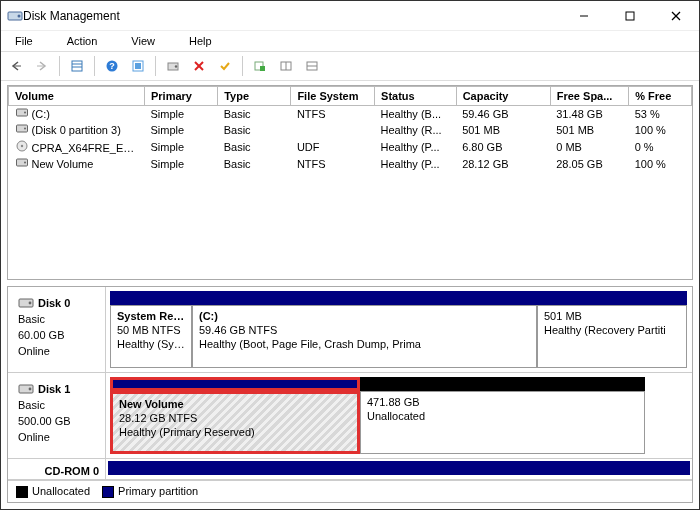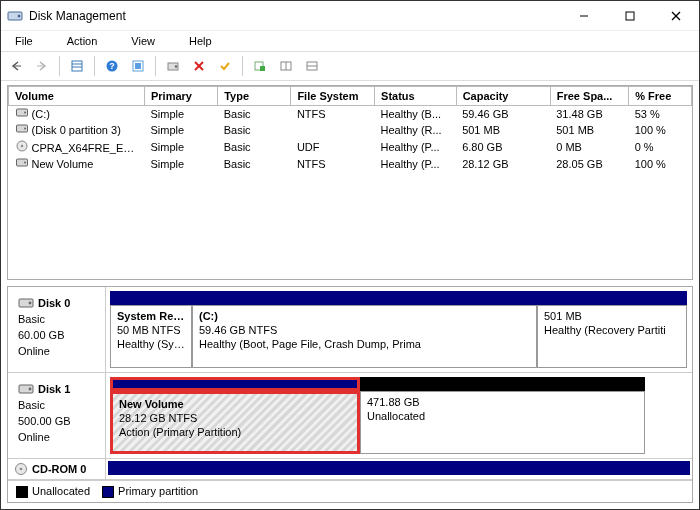--- a/index.html
+++ b/index.html
@@ -1,19 +1,19 @@
 <!DOCTYPE html>
 <html><head>
 <meta charset="utf-8">
 <style>
   * { box-sizing: border-box; }
   html, body { margin:0; padding:0; font-family:"Segoe UI",Tahoma,sans-serif; font-size:11px; background:#fff; color:#000; }
   .window { width:700px; height:510px; border:1px solid #333; display:flex; flex-direction:column; overflow:hidden; }
   .titlebar { height:30px; display:flex; align-items:center; justify-content:space-between; background:#fff; border-bottom:1px solid #eee; }
-  .titlebar .title { display:flex; align-items:center; gap:6px; padding-left:6px; font-size:12px; }
+  .titlebar .title { display:flex; align-items:center; padding-left:6px; font-size:12px; }
   .titlebar .wbtns { display:flex; }
   .wbtn { width:46px; height:30px; display:flex; align-items:center; justify-content:center; }
   .menubar { height:20px; display:flex; align-items:center; gap:18px; padding:0 6px; }
   .menuitem { padding:2px 8px; }
   .toolbar { height:30px; border-top:1px solid #ddd; border-bottom:1px solid #ddd; display:flex; align-items:center; gap:4px; padding:0 4px; }
   .tbtn { width:22px; height:22px; display:flex; align-items:center; justify-content:center; border:1px solid transparent; }
   .sep { width:1px; height:20px; background:#ccc; margin:0 2px; }
   .content { flex:1; padding:4px 6px 6px 6px; display:flex; flex-direction:column; gap:6px; overflow:hidden; }
   .top-pane { height:195px; border:1px solid #aaa; overflow:auto; background:#fff; }
   table.vols { width:100%; border-collapse:collapse; table-layout:fixed; }
@@ -289,36 +289,36 @@
           <div>Basic</div>
           <div>500.00 GB</div>
           <div>Online</div>
         </div>
         <div class="disk-body" id="disk1-body">
             <div class="part-wrap" style="width: 250px;">
               <div class="part-cap highlight" style="background: rgb(0, 0, 128); border-bottom: none;"></div>
               <div class="part-box hatch highlight" style="border-top: none;">
                 <div class="pt">New Volume</div>
                 <div class="pl">28.12 GB NTFS</div>
-                <div class="pl">Action (Primary Partition)</div>
+                <div class="pl">Healthy (Primary Reserved)</div>
               </div>
             </div>
             <div class="part-wrap" style="width: 285px;">
               <div class="part-cap black" style="background: rgb(0, 0, 0);"></div>
               <div class="part-box">
                 <div class="pt"></div>
                 <div class="pl">471.88 GB</div>
                 <div class="pl">Unallocated</div>
               </div>
             </div>
           </div>
       </div>
 
       <div class="disk-row" style="height:21px">
-        <div class="disk-head" style="padding:2px 6px;flex-direction:row;align-items:center;gap:4px">
+        <div class="disk-head" style="padding:2px 6px;flex-direction:column;align-items:flex-end;gap:4px">
           <svg class="icon" width="14" height="14">
               <circle cx="7" cy="7" r="5.5" fill="#e8e8e8" stroke="#888"></circle>
               <circle cx="7" cy="7" r="1.3" fill="#888"></circle>
             </svg>
           <span class="dh-title" style="font-weight:bold">CD-ROM 0</span>
         </div>
         <div class="disk-body" style="padding:2px 2px">
           <div style="flex:1;height:14px;background:#000080"></div>
         </div>
       </div>

